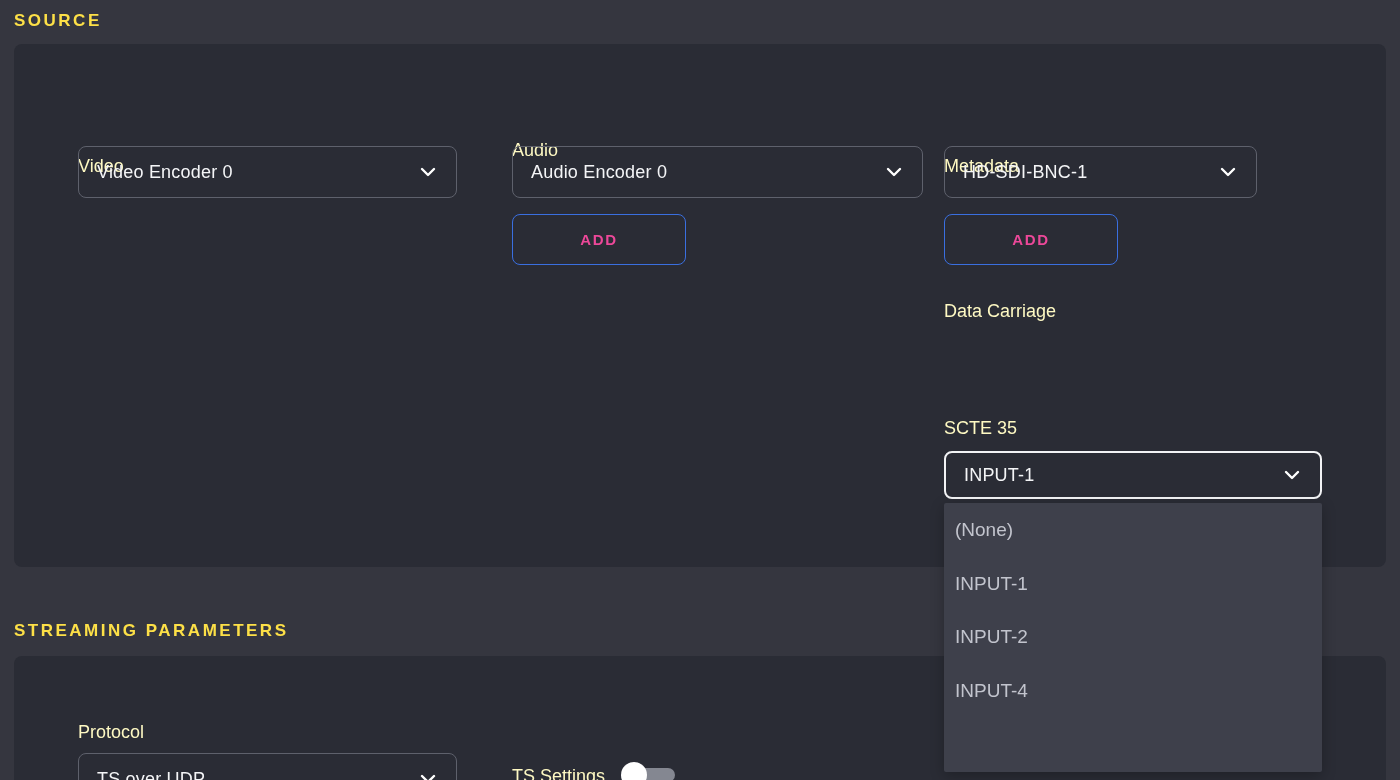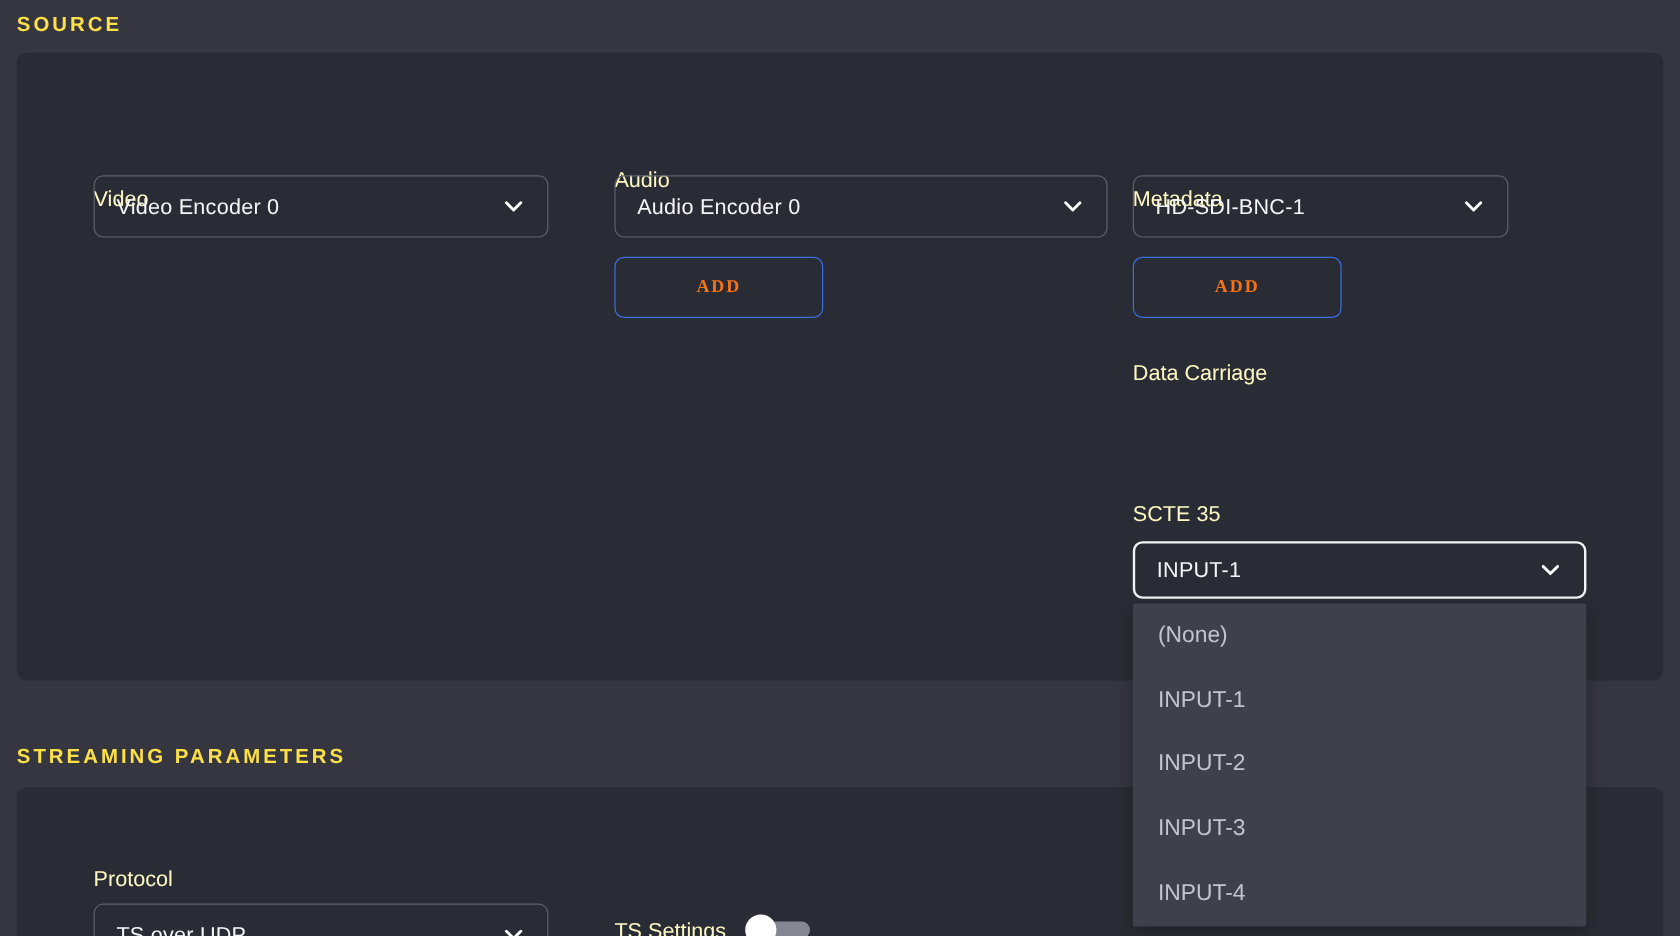--- a/index.html
+++ b/index.html
@@ -55,22 +55,22 @@
     height: 48px;
   }
   .chevron { display: flex; align-items: center; }
   .btn-add {
     position: absolute;
     width: 174px;
     height: 51px;
     border: 1px solid #3a6fe0;
     border-radius: 8px;
     background: transparent;
-    color: #f97316;
-    font-family: Liberation Serif, serif;
+    color: #ec4899;
+    font-family: Liberation Sans, sans-serif;
     font-size: 15px;
     font-weight: 700;
     letter-spacing: 1.6px;
     cursor: pointer;
     display: flex;
     align-items: center;
     justify-content: center;
   }
   .menu {
     position: absolute;
@@ -82,21 +82,21 @@
     border-radius: 2px;
     z-index: 10;
     box-shadow: 0 4px 14px rgba(0,0,0,0.25);
     display: flex;
     flex-direction: column;
   }
   .menu-item {
     height: 53.8px;
     display: flex;
     align-items: center;
-    padding-left: 21px;
+    padding-left: 11px;
     font-size: 19px;
     color: #c2c4cd;
     cursor: pointer;
   }
   .toggle {
     position: absolute;
     left: 621px;
     top: 762px;
     width: 54px;
     height: 26px;
@@ -169,21 +169,20 @@
           <polyline points="2,2 8,8 14,2" fill="none" stroke="#ffffff" stroke-width="2.4" stroke-linecap="round" stroke-linejoin="round"></polyline>
         </svg>
     </span>
   </div>
 </div>
 
 <div class="menu">
   <div class="menu-item">(None)</div>
   <div class="menu-item">INPUT-1</div>
   <div class="menu-item">INPUT-2</div>
-  <div class="menu-item">INPUT-3</div>
   <div class="menu-item">INPUT-4</div>
 </div>
 
 <div class="section-title" style="top:621px">STREAMING PARAMETERS</div>
 
 <div class="panel" id="panel-streaming"></div>
 
 <div class="field-label" style="left:78px; top:722px">Protocol</div>
 <div class="select" style="left:78px; top:753px; width:379px">
   <span class="value">TS over UDP</span>

